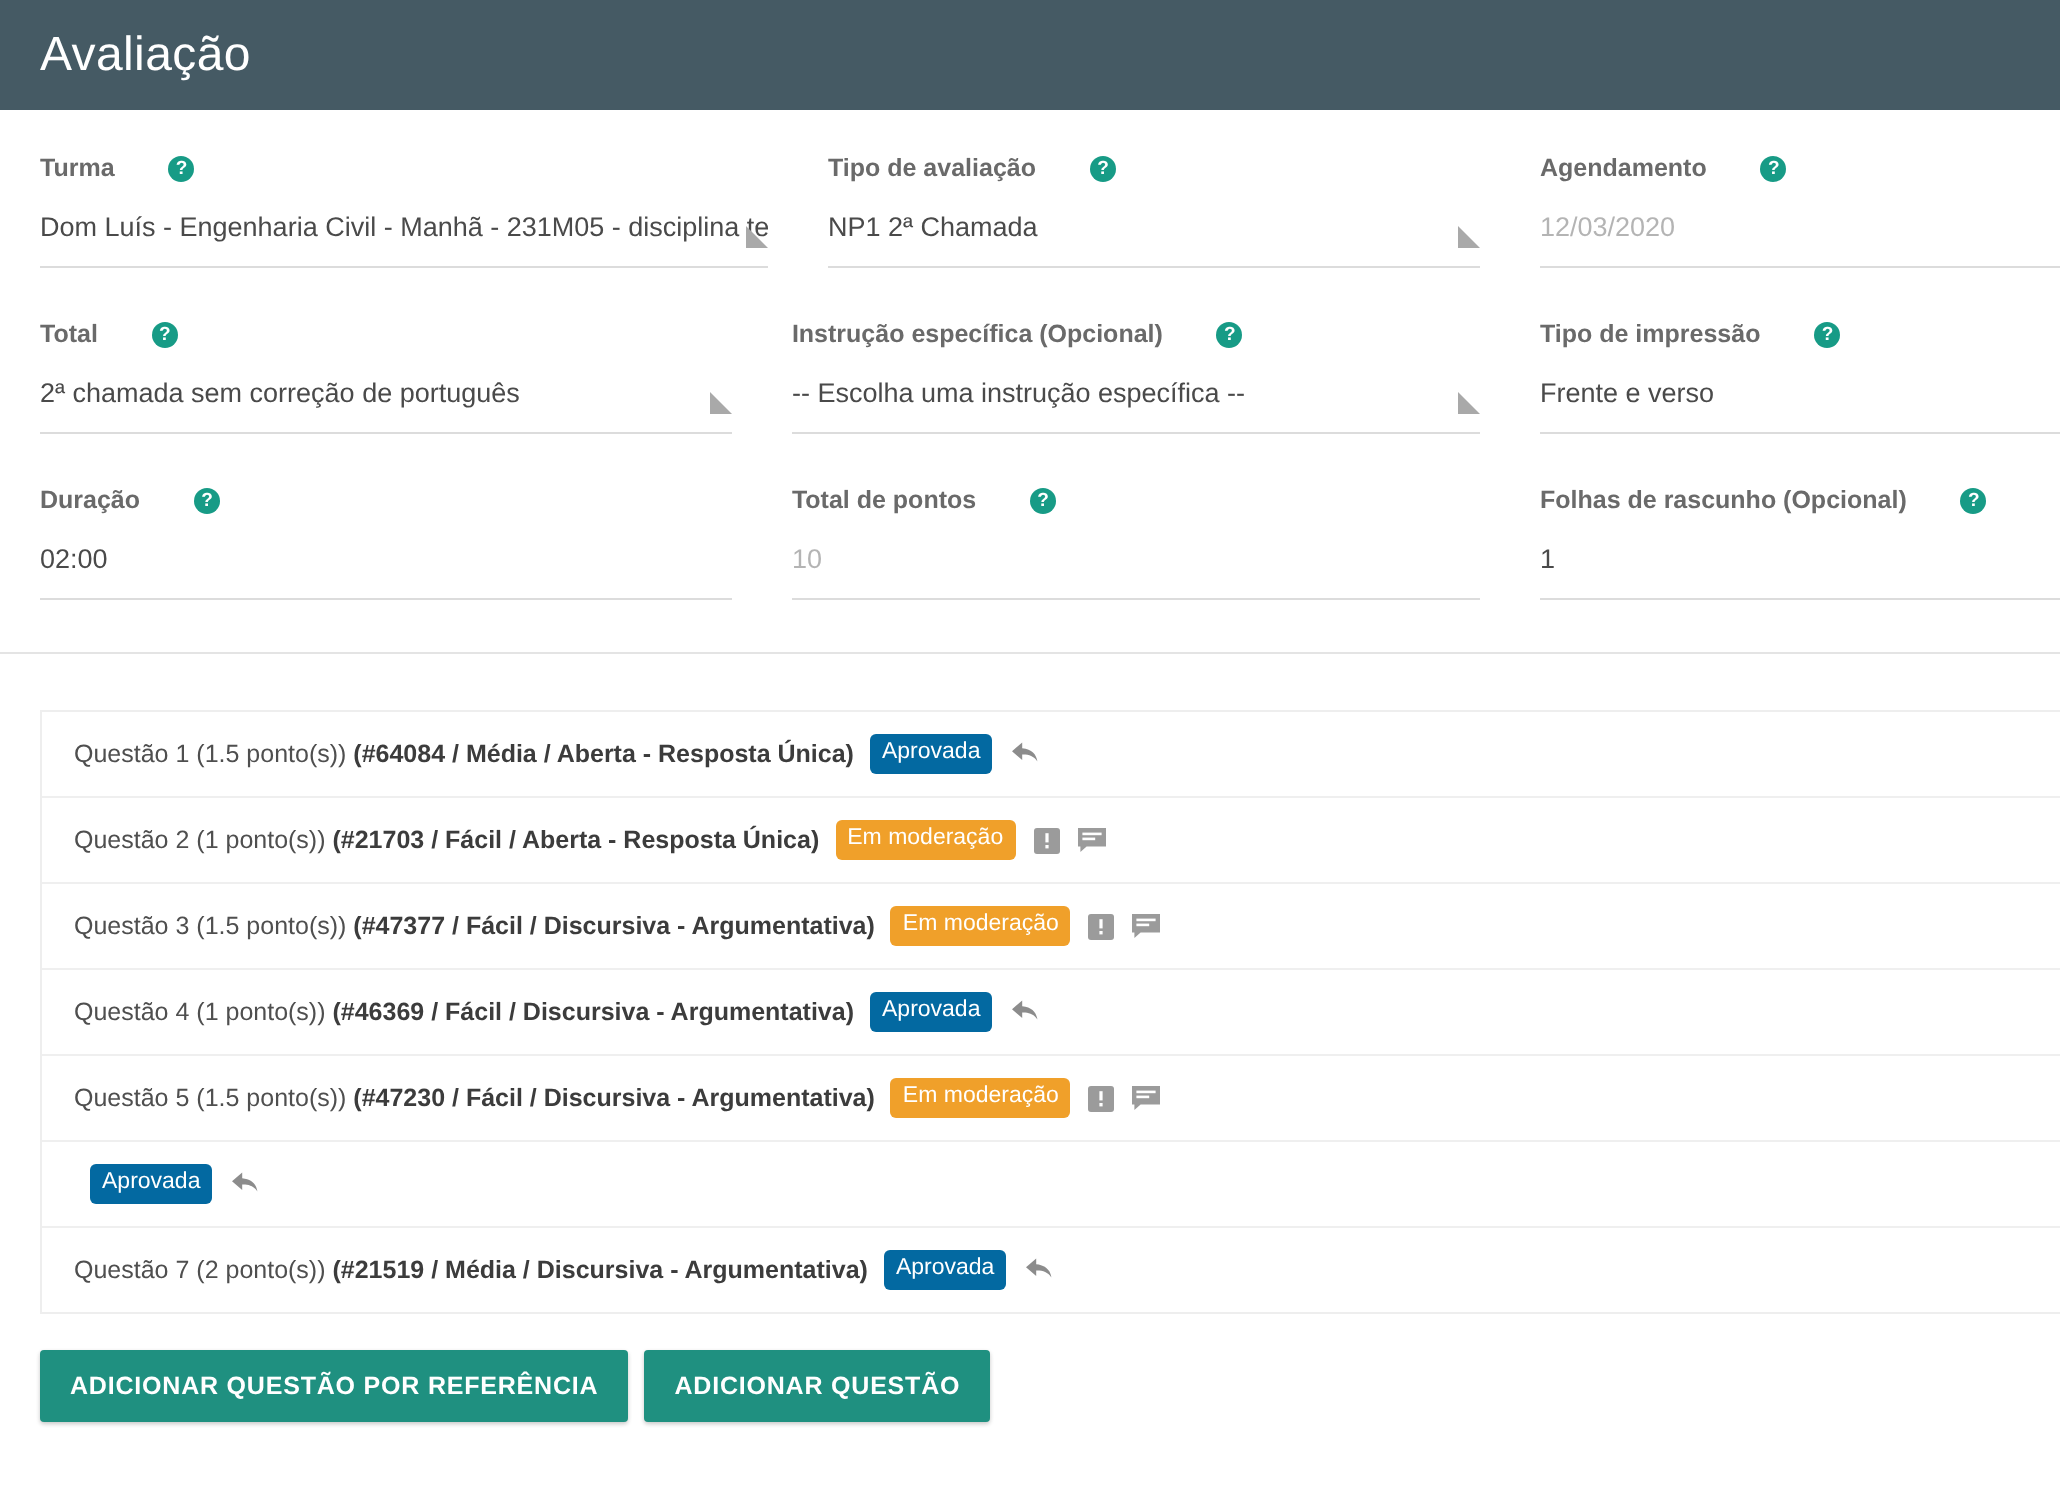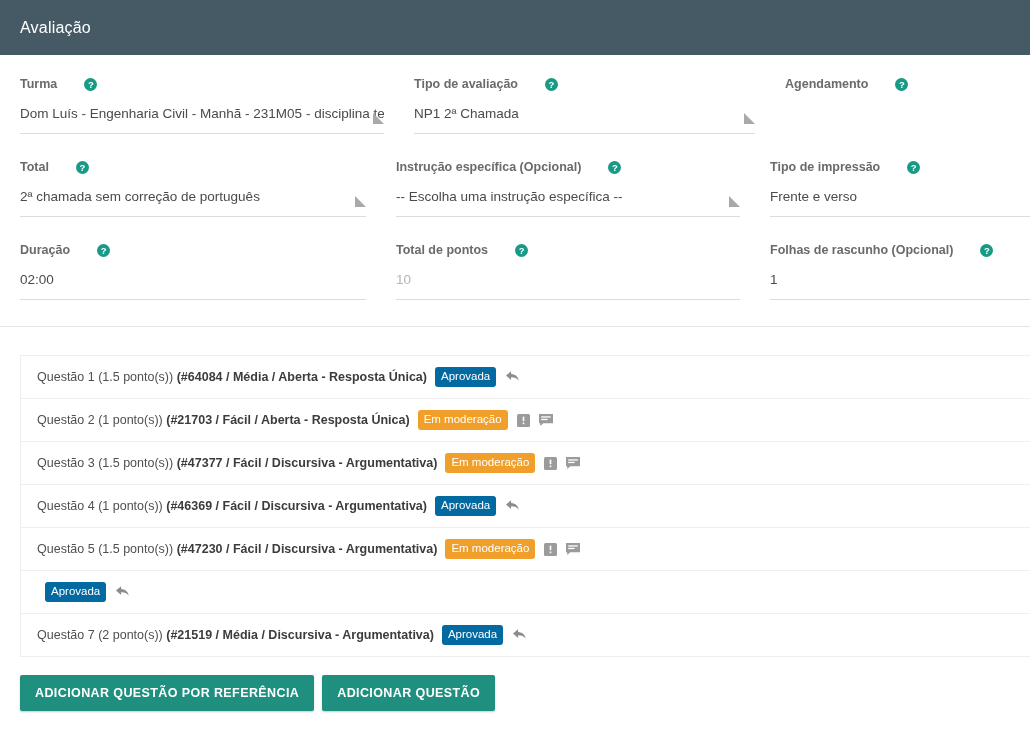--- a/index.html
+++ b/index.html
@@ -20,21 +20,21 @@
   .app-header {
     height: 55px;
     background: #455a64;
     display: flex;
     align-items: center;
     padding: 0 0 0 20px;
     box-sizing: border-box;
   }
   .app-header .title {
     color: #ffffff;
-    font-size: 16px;
+    font-size: 24px;
     font-weight: 400;
     letter-spacing: .2px;
   }
 
   
   .form-area {
     padding: 22px 0 0 0;
   }
   .form-row {
     display: flex;
@@ -207,20 +207,23 @@
         <div class="field-control">
           <span class="field-value">NP1 2ª Chamada</span>
           <span class="select-caret"></span>
         </div>
       </div>
       <div class="form-col col-3">
         <div class="field-label">
           <span>Agendamento</span>
           <span class="help-icon">?</span>
         </div>
+        <div class="field-control">
+          <span class="field-value placeholder">12/03/2020</span>
+        </div>
       </div>
     </div>
     <div class="form-row">
       <div class="form-col col-1">
         <div class="field-label">
           <span>Total</span>
           <span class="help-icon">?</span>
         </div>
         <div class="field-control">
           <span class="field-value">2ª chamada sem correção de português</span>

